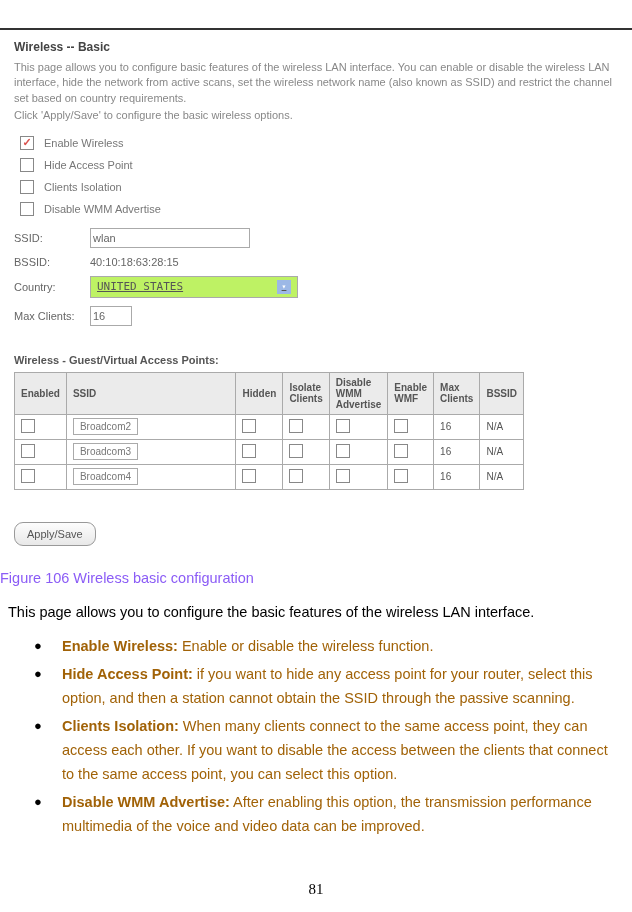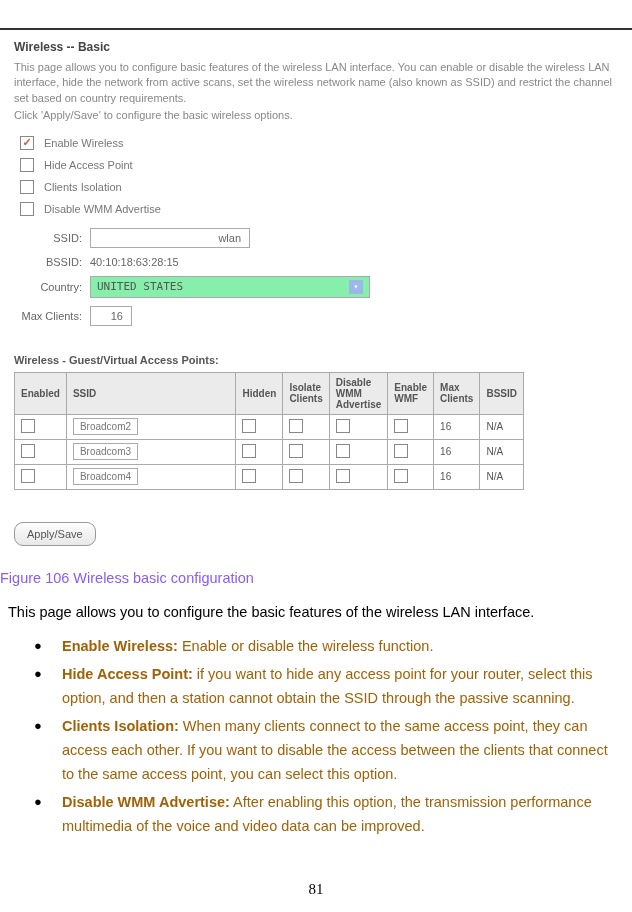--- a/index.html
+++ b/index.html
@@ -51,42 +51,42 @@
     color: #d9534f;
     font-weight: bold;
   }
   .form-row {
     display: flex;
     align-items: center;
     gap: 8px;
     margin-bottom: 8px;
     font-size: 11px;
     color: #666;
-    text-align: right;
   }
   .form-label { width: 68px; }
   .text-input {
     border: 1px solid #aaa;
-    padding: 3px 8px;
+    padding: 3px 2px;
     font-size: 11px;
     color: #666;
     background: #fff;
   }
   .ssid-input { width: 160px; }
   .country-select {
     border: 1px solid #aaa;
     padding: 3px 6px;
     font-size: 11px;
     color: #555;
     font-family: monospace;
-    width: 280px;
+    width: 208px;
     display: flex;
     justify-content: space-between;
     align-items: center;
-    background: #86efac;
+    background: #bef264;
+    text-decoration: underline;
   }
   .select-arrow {
     width: 14px; height: 14px;
     background: #9cb8e6;
     display: inline-flex;
     align-items: center;
     justify-content: center;
     font-size: 8px;
     color: #fff;
   }

